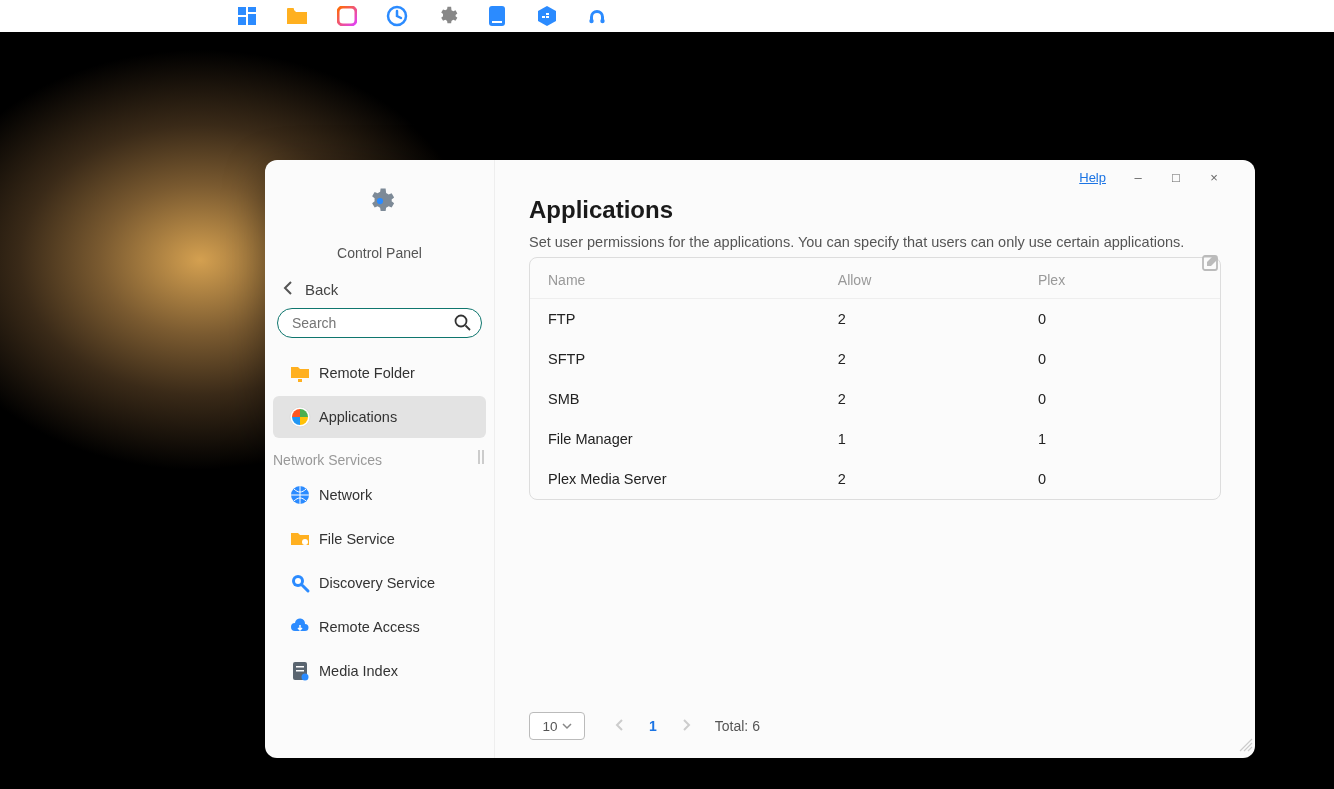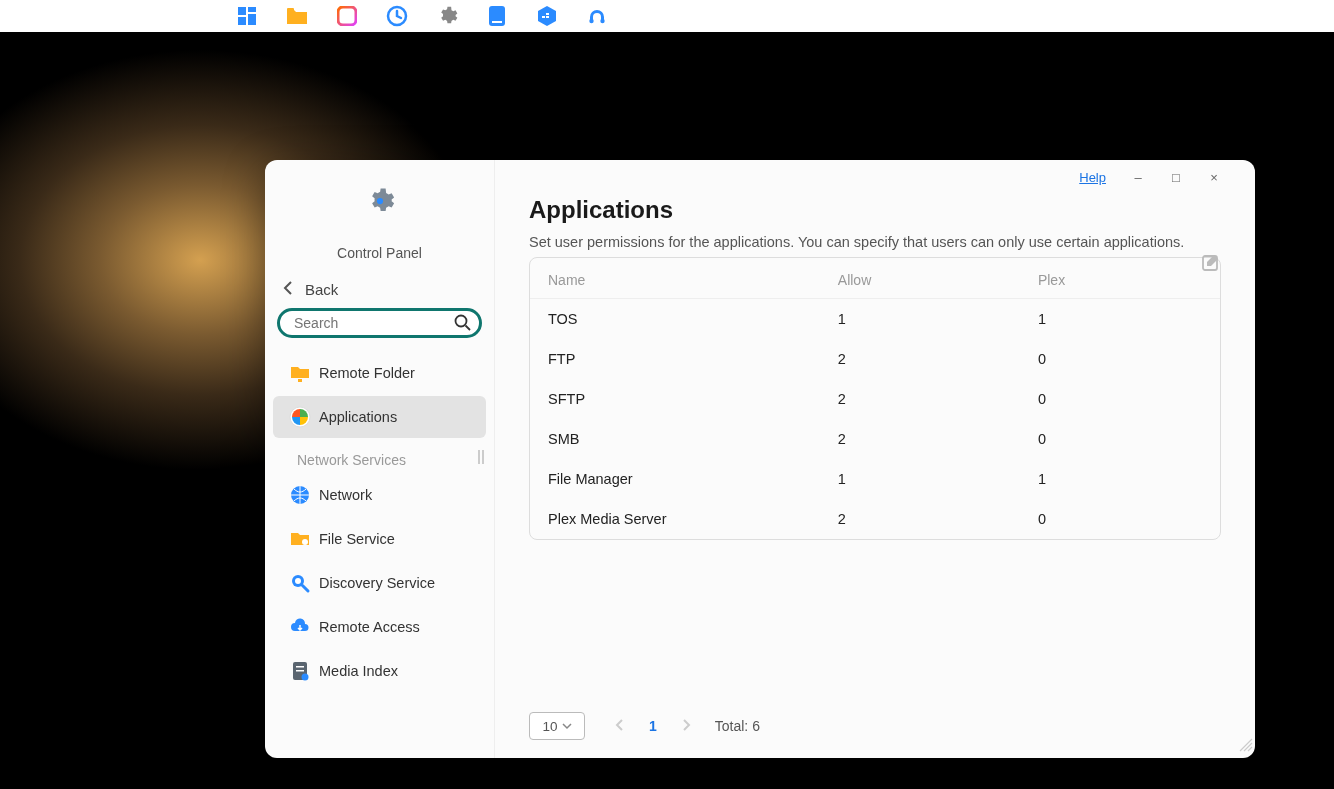--- a/index.html
+++ b/index.html
@@ -53,35 +53,35 @@
     width: 230px; height: 100%;
     border-right: 1px solid #eee;
     display: flex; flex-direction: column;
   }
   .cp-header { text-align: center; padding: 26px 10px 12px; }
   .cp-title { font-size: 14px; color: #555; margin-top: 25px; }
   .back-row { padding: 8px 18px 10px; display:flex; align-items:flex-end; gap:12px; color:#444; font-size:15px; cursor:pointer;}
   .search-wrap { padding: 0 12px 12px; }
   .search {
     width: 100%; height: 30px;
-    border: 3px solid #0f766e; border-radius: 15px;
+    border: 1px solid #0f766e; border-radius: 15px;
     padding: 0 34px 0 14px; font-size: 14px;
     outline: none; background:#fff;
   }
   .search-box { position: relative; }
   .search-box svg { position:absolute; right:10px; top:6px; }
   .nav { flex:1; overflow:auto; }
   .nav-item {
     display:flex; align-items:center; gap:8px;
     padding: 10px 16px; margin: 2px 8px;
     border-radius: 6px; cursor:pointer; color:#333; font-size:14.5px;
   }
   .nav-item.active { background:#e3e3e3; }
   .nav-item .icn { width:22px; height:22px; display:flex; align-items:center; justify-content:center; }
-  .nav-section { padding: 12px 32px 4px; color:#999; font-size:14px; position:relative; }
+  .nav-section { padding: 12px 8px 4px; color:#999; font-size:14px; position:relative; }
   .nav-section::after {
     content:""; position:absolute; right:10px; top:10px; width:2px; height:14px;
     border-left:2px solid #ccc; border-right:2px solid #ccc;
   }
   .main { flex:1; display:flex; flex-direction:column; }
   .content { flex:1; padding: 36px 34px 0 34px; position:relative; }
   .page-title { font-size: 24px; font-weight: 700; color:#1a1a1a; margin-bottom:10px; }
   .page-desc { font-size: 14.5px; color:#555; margin-bottom: 7px; }
   .edit-icon { position:absolute; right:34px; top:92px; color:#aaa; cursor:pointer; }
   .table-box {
@@ -306,25 +306,20 @@
         <table>
           <thead>
             <tr>
               <th style="width:42%"><span>Name</span></th>
               <th style="width:29%"><span>Allow</span></th>
               <th><span>Plex</span></th>
             </tr>
           </thead>
           <tbody id="tbody">
               <tr>
-                <td>TOS</td>
-                <td>1</td>
-                <td>1</td>
-              </tr>
-              <tr>
                 <td>FTP</td>
                 <td>2</td>
                 <td>0</td>
               </tr>
               <tr>
                 <td>SFTP</td>
                 <td>2</td>
                 <td>0</td>
               </tr>
               <tr>

